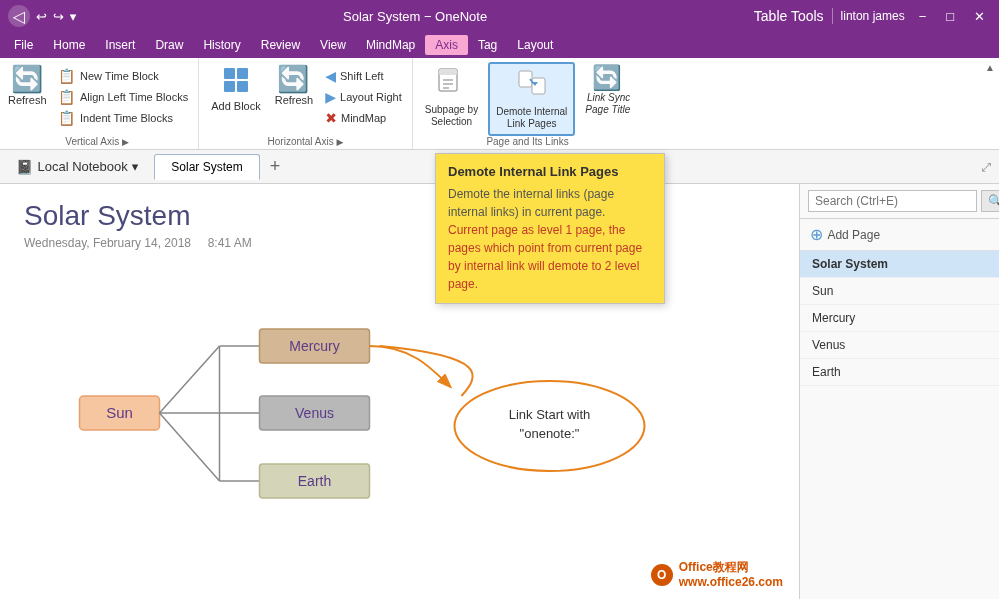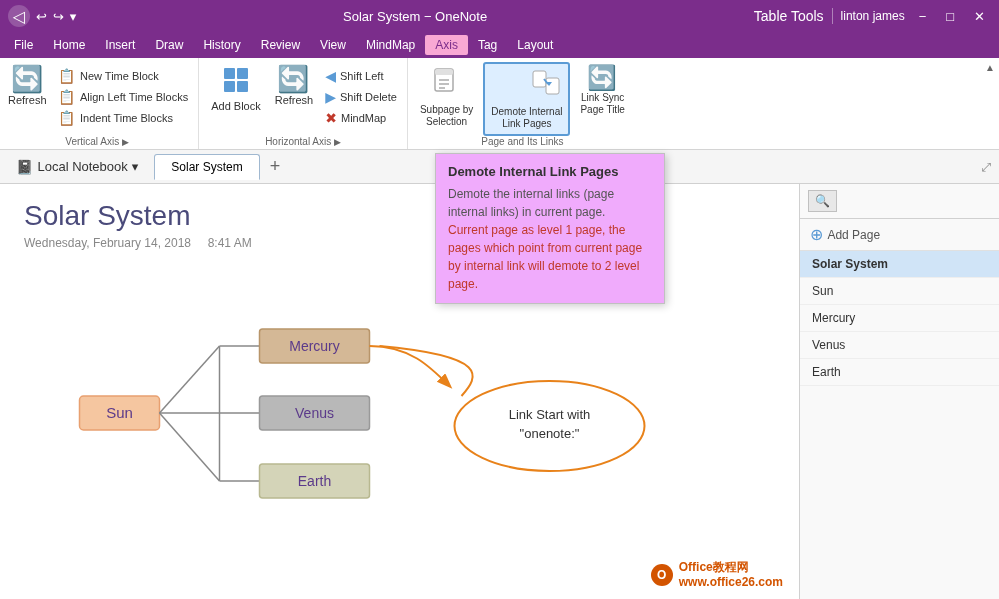--- a/index.html
+++ b/index.html
@@ -100,21 +100,21 @@
       background: #ddeeff;
       border: 2px solid #5b9bd5;
       border-radius: 3px;
     }
 
     
     .tooltip-box {
       position: absolute;
       top: 95px;
       left: 435px;
-      background: #f0abfc;
+      background: #fde047;
       border: 1px solid #c0c0c0;
       box-shadow: 2px 2px 8px rgba(0,0,0,0.2);
       padding: 10px 12px;
       width: 230px;
       z-index: 100;
       font-size: 12px;
     }
     .tooltip-title { font-weight: bold; color: #333; margin-bottom: 6px; font-size: 13px; }
     .tooltip-body { color: #555; line-height: 1.5; }
     .tooltip-highlight { color: #c0392b; }
@@ -321,21 +321,21 @@
         <div class="icon" style="font-size:26px;">🔄</div>
         <span style="font-size:11px;">Refresh</span>
       </div>
       <div class="ribbon-col">
         <div class="ribbon-btn-small">
           <span class="icon" style="color:#5b9bd5;">◀</span>
           <span>Shift Left</span>
         </div>
         <div class="ribbon-btn-small">
           <span class="icon" style="color:#5b9bd5;">▶</span>
-          <span>Shift Delete</span>
+          <span>Layout Right</span>
         </div>
         <div class="ribbon-btn-small">
           <span class="icon" style="color:#c0392b;">✖</span>
           <span>MindMap</span>
         </div>
       </div>
     </div>
     <div class="ribbon-group-label">Horizontal Axis <span style="font-size:9px;">▶</span></div>
   </div>
 
@@ -346,34 +346,34 @@
           <svg width="32" height="32" viewBox="0 0 32 32">
               <rect x="4" y="3" width="18" height="22" rx="2" fill="white" stroke="#aaa" stroke-width="1.5"></rect>
               <rect x="4" y="3" width="18" height="6" rx="2" fill="#e0e0e0"></rect>
               <line x1="8" y1="14" x2="18" y2="14" stroke="#aaa" stroke-width="1.5"></line>
               <line x1="8" y1="18" x2="18" y2="18" stroke="#aaa" stroke-width="1.5"></line>
               <line x1="8" y1="22" x2="14" y2="22" stroke="#aaa" stroke-width="1.5"></line>
             </svg>
         </div>
         <span style="font-size:10px;text-align:center;line-height:1.2;">Subpage by<br>Selection</span>
       </div>
-      <div class="ribbon-btn-large ribbon-btn-active" style="min-width:58px;align-items:flex-end;">
+      <div class="ribbon-btn-large ribbon-btn-active" style="min-width:58px;">
         <div class="icon">
           <svg width="32" height="32" viewBox="0 0 32 32">
               <rect x="3" y="3" width="13" height="16" rx="2" fill="white" stroke="#aaa" stroke-width="1"></rect>
               <rect x="16" y="10" width="13" height="16" rx="2" fill="white" stroke="#aaa" stroke-width="1"></rect>
               <line x1="14" y1="11" x2="18" y2="16" stroke="#5b9bd5" stroke-width="2"></line>
               <polygon points="16,14 22,14 19,18" fill="#5b9bd5"></polygon>
             </svg>
         </div>
         <span style="font-size:10px;text-align:center;line-height:1.2;">Demote Internal<br>Link Pages</span>
       </div>
       <div class="ribbon-btn-large" style="min-width:52px;">
         <div class="icon" style="font-size:24px;">🔄</div>
-        <span style="font-size:10px;text-align:center;line-height:1.2;">Link Sync<br>Page Title</span>
+        <span style="font-size:10px;text-align:right;line-height:1.2;font-style:italic;">Link Sync<br>Page Title</span>
       </div>
     </div>
     <div class="ribbon-group-label">Page and Its Links</div>
   </div>
 
   <div class="ribbon-collapse">▲</div>
 
   <div class="tooltip-box">
     <div class="tooltip-title">Demote Internal Link Pages</div>
     <div class="tooltip-body">
@@ -448,20 +448,21 @@
       <div class="watermark-logo">O</div>
       <div class="watermark-text">
         <div>Office教程网</div>
         <div>www.office26.com</div>
       </div>
     </div>
   </div>
 
   <div class="sidebar">
     <div class="sidebar-search">
+      <input type="text" placeholder="Search (Ctrl+E)" style="">
       <button class="search-btn">🔍</button>
     </div>
     <div class="add-page-btn">
       <span style="color:#5b9bd5;font-size:16px;">⊕</span>
       <span>Add Page</span>
     </div>
     <div class="page-list-item active">Solar System</div>
     <div class="page-list-item">Sun</div>
     <div class="page-list-item">Mercury</div>
     <div class="page-list-item">Venus</div>

